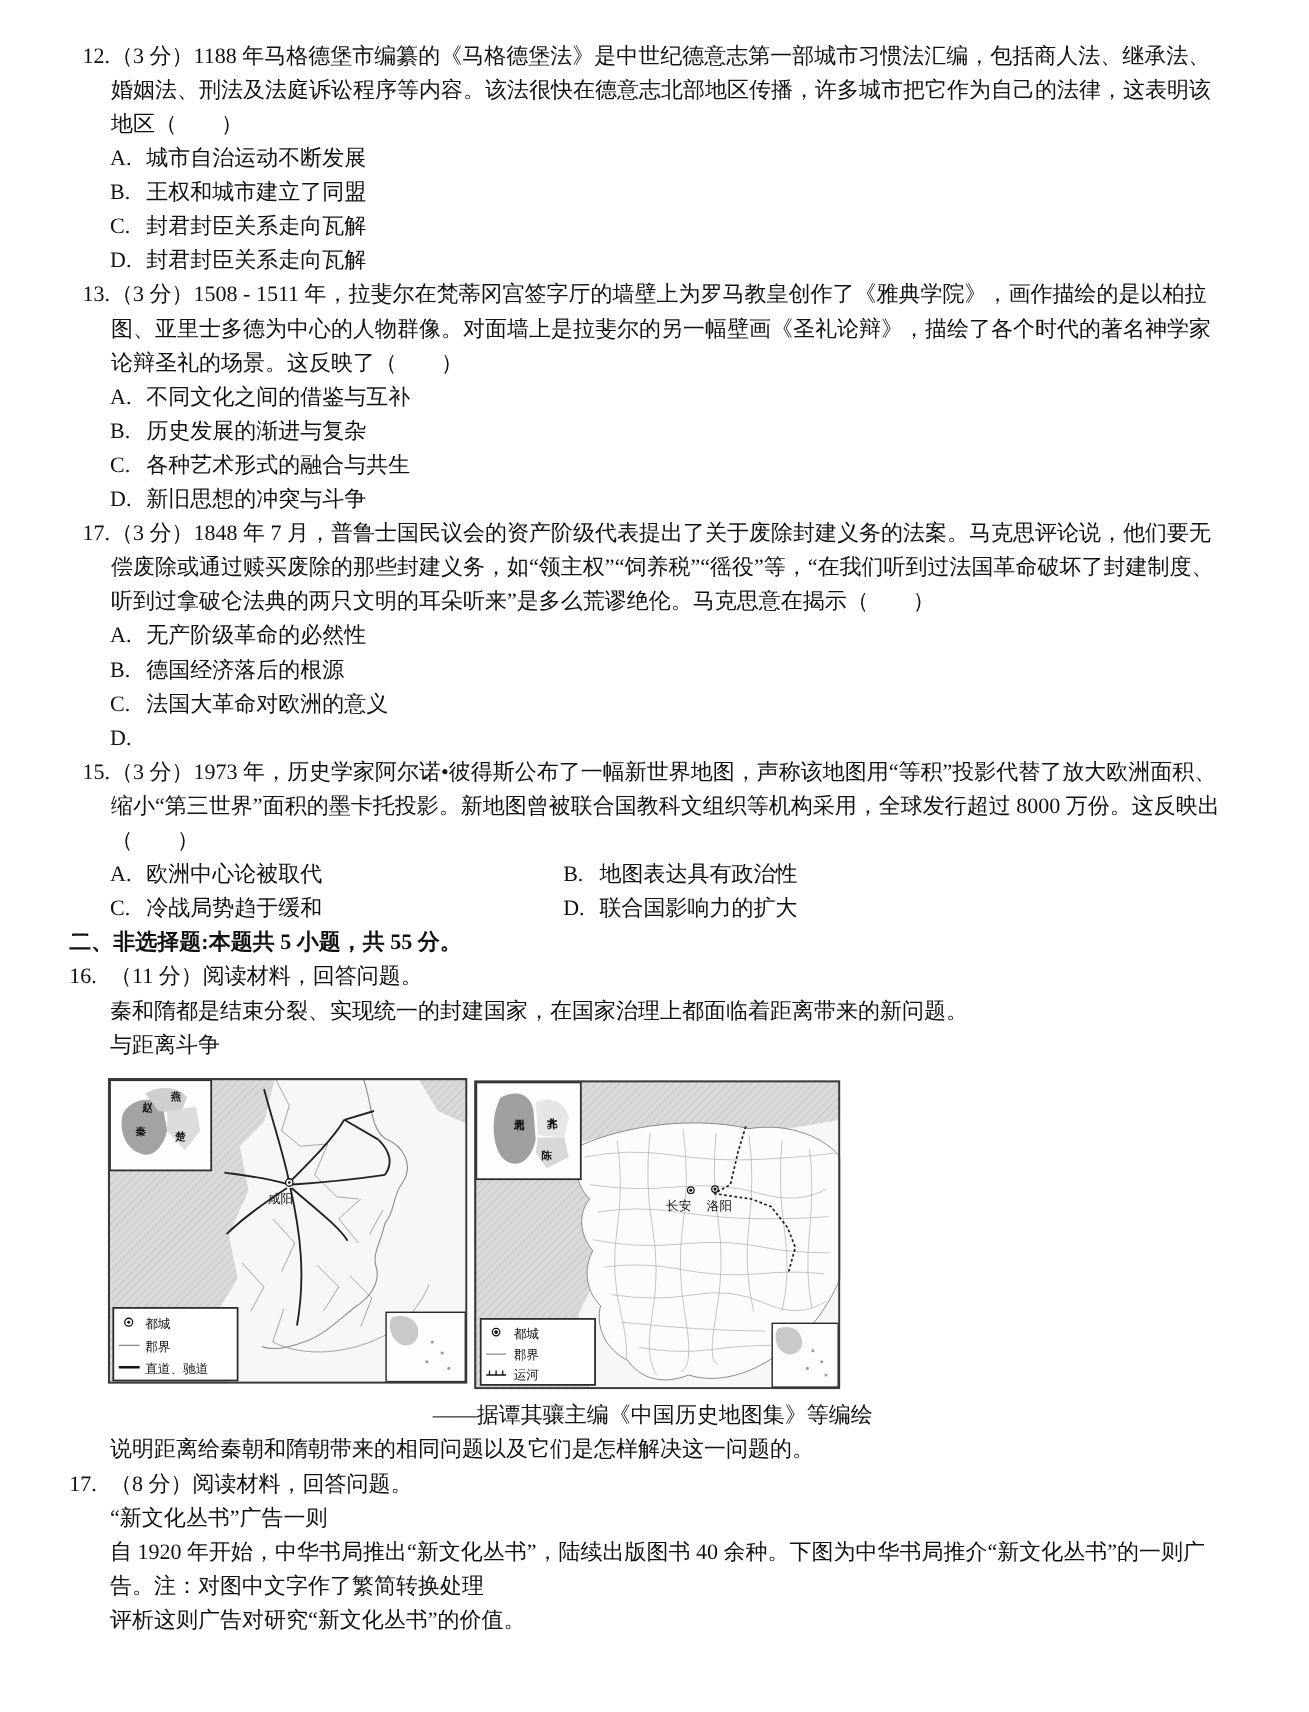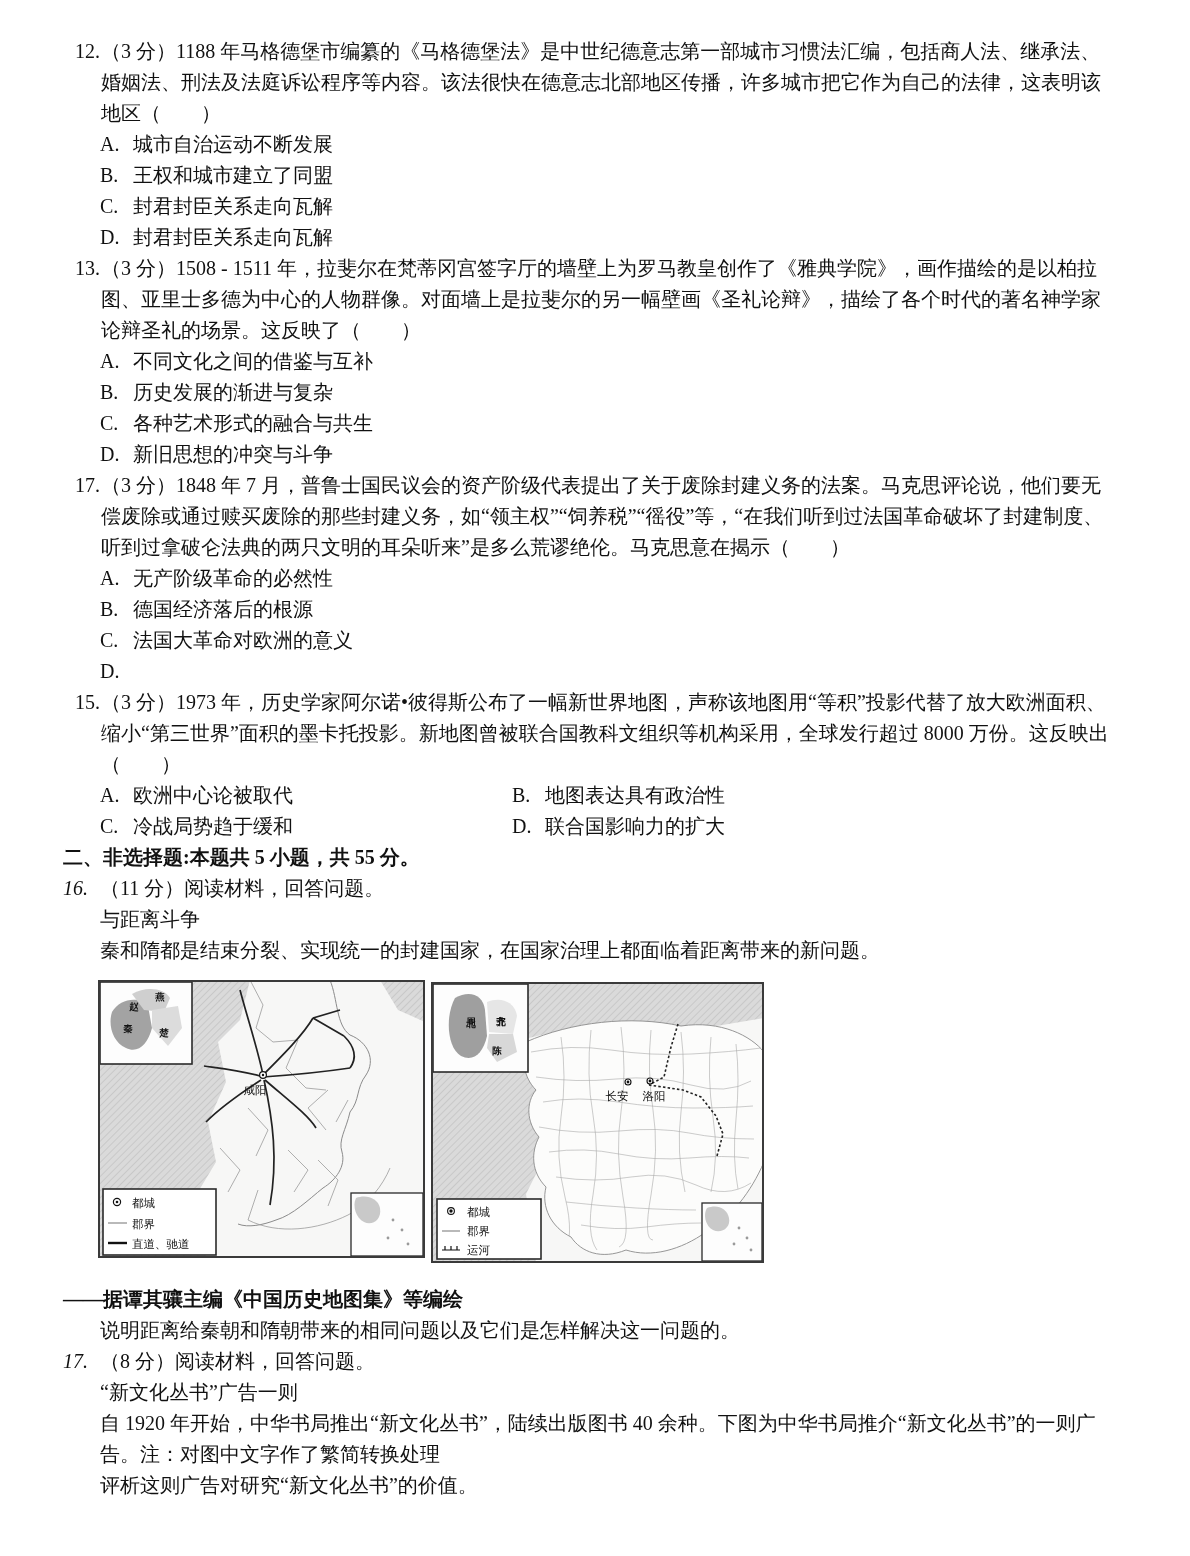--- a/index.html
+++ b/index.html
@@ -5,35 +5,35 @@
   html,body{margin:0;padding:0;background:#ffffff;}
   .page{
     position:relative;width:1190px;height:1556px;box-sizing:border-box;
     padding:36px 80px 0 63px;background:#ffffff;color:#111;
     font-family:"Liberation Serif","DejaVu Serif",serif;
     font-size:20px;line-height:31px;overflow:hidden;
   }
   .q1215{padding-left:12px;}
   .qrow{display:flex;}
   .qnum{flex:0 0 26px;}
-  .qnum16{flex:0 0 37px;font-style:italic;}
+  .qnum16{flex:0 0 37px;}
   .qstem{flex:1;}
   .opts{margin-left:25px;}
   .opt{display:flex;}
   .optlabel{flex:0 0 33px;}
   .opts2{display:grid;grid-template-columns:412px 1fr;margin-left:25px;}
   .section-heading{font-weight:bold;}
   .indent{margin-left:37px;}
   .figs{position:relative;height:282px;margin-top:14px;}
   .fig1box{position:absolute;left:35px;top:0;}
   .fig2box{position:absolute;left:368px;top:2px;}
   .figcaps{position:relative;height:31px;margin-top:12px;font-weight:bold;}
   .cap1{position:absolute;left:57px;}
   .cap2{position:absolute;left:447px;}
-  .source{text-align:left;margin-top:22px;margin-right:-14px;font-weight:bold;}
+  .source{text-align:center;margin-top:10px;margin-right:-14px;}
   svg text{font-family:"Liberation Serif","DejaVu Serif",serif;fill:#111;}
 </style>
 </head>
 <body>
 
 <div class="page">
 
   <div class="q1215">
     <div class="qrow">
       <span class="qnum">12.</span>
@@ -133,22 +133,22 @@
     </div>
   </div>
 
   <div class="section-heading">二、非选择题:本题共 5 小题，共 55 分。</div>
 
   <div>
     <div class="qrow">
       <span class="qnum16">16.</span>
       <div class="qstem">（11 分）阅读材料，回答问题。</div>
     </div>
+    <div class="indent">秦和隋都是结束分裂、实现统一的封建国家，在国家治理上都面临着距离带来的新问题。</div>
     <div class="indent">与距离斗争</div>
-    <div class="indent">秦和隋都是结束分裂、实现统一的封建国家，在国家治理上都面临着距离带来的新问题。</div>
   </div>
 
   <div class="figs">
 
     <div class="fig1box">
       <svg width="327" height="278" viewBox="0 0 327 278">
         <defs>
           <pattern id="hatch1" width="5" height="5" patternUnits="userSpaceOnUse" patternTransform="rotate(45)">
             <rect width="5" height="5" fill="#dadada"></rect>
             <line x1="0" y1="0" x2="0" y2="5" stroke="#c8c8c8" stroke-width="2"></line>

